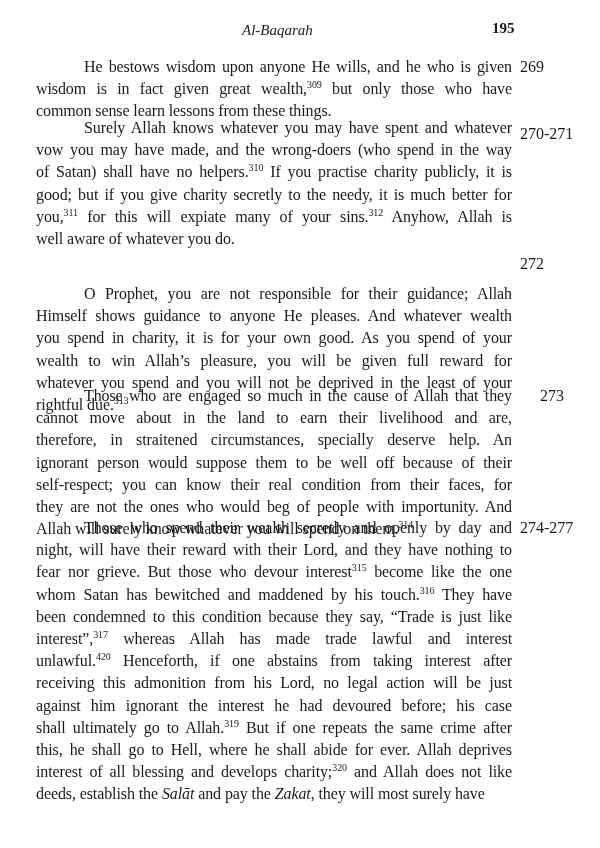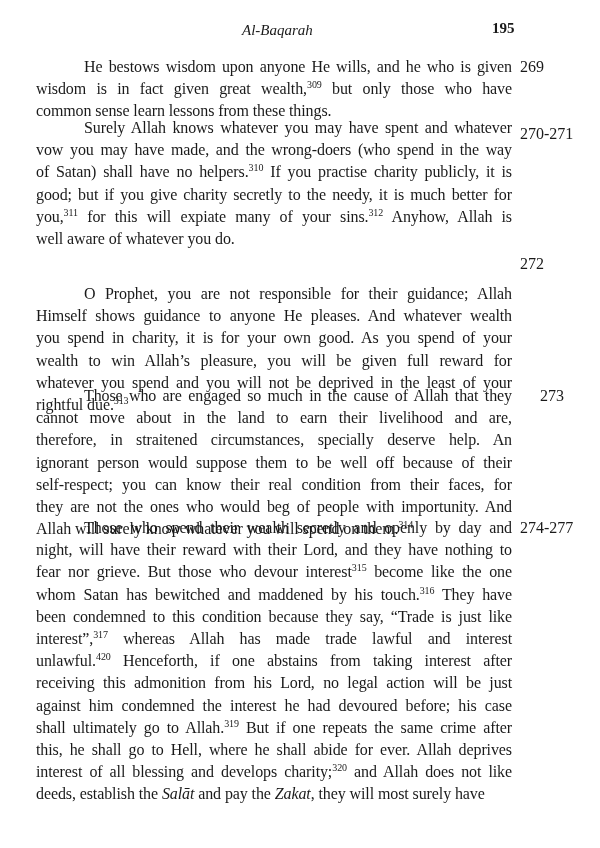--- a/index.html
+++ b/index.html
@@ -77,21 +77,21 @@
       <div class="verse" style="left: 532px; top: 385px; margin-left: 8px;">273</div>
       <div class="para" style="top: 517px;">
         <span class="line first">Those who spend their wealth secretly and openly by day and</span>
         <span class="line">night,  will have their reward with their Lord, and they have nothing to</span>
         <span class="line">fear nor grieve.  But those who devour interest<sup>315</sup> become like the one</span>
         <span class="line">whom Satan has  bewitched and maddened by his touch.<sup>316</sup> They have</span>
         <span class="line">been condemned  to this condition because they say, “Trade is just like</span>
         <span class="line">interest”,<sup>317</sup>  whereas Allah has made trade lawful and interest</span>
         <span class="line">unlawful.<sup>420</sup>  Henceforth, if one abstains from taking interest after</span>
         <span class="line">receiving this admonition from his Lord, no legal action will be just</span>
-        <span class="line">against him condemned the interest he had devoured before; his case</span>
+        <span class="line">against him ignorant the interest he had devoured before; his case</span>
         <span class="line">shall ultimately go to Allah.<sup>319</sup> But if one repeats the same crime after</span>
         <span class="line">this, he  shall go to Hell, where he shall abide for ever. Allah deprives</span>
         <span class="line">interest of all blessing and develops charity;<sup>320</sup> and Allah does not like</span>
         <span class="line last">deeds, establish the <i>Salāt</i> and pay the <i>Zakat</i>, they will most surely have</span>
       </div>
       <div class="verse" style="left: 520px; top: 517px;">274-277</div>
     </div>
 </div>
 
 </body></html>

